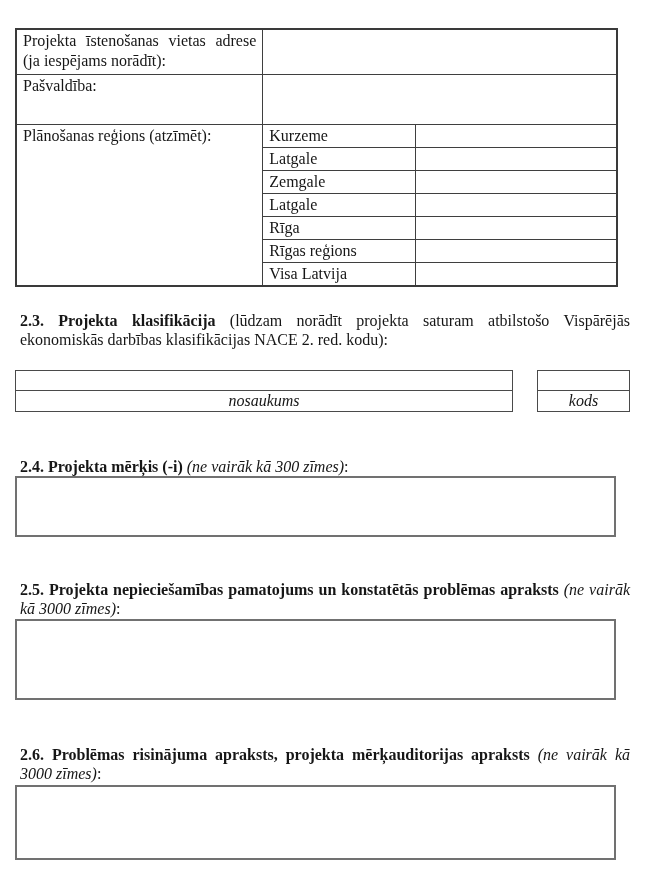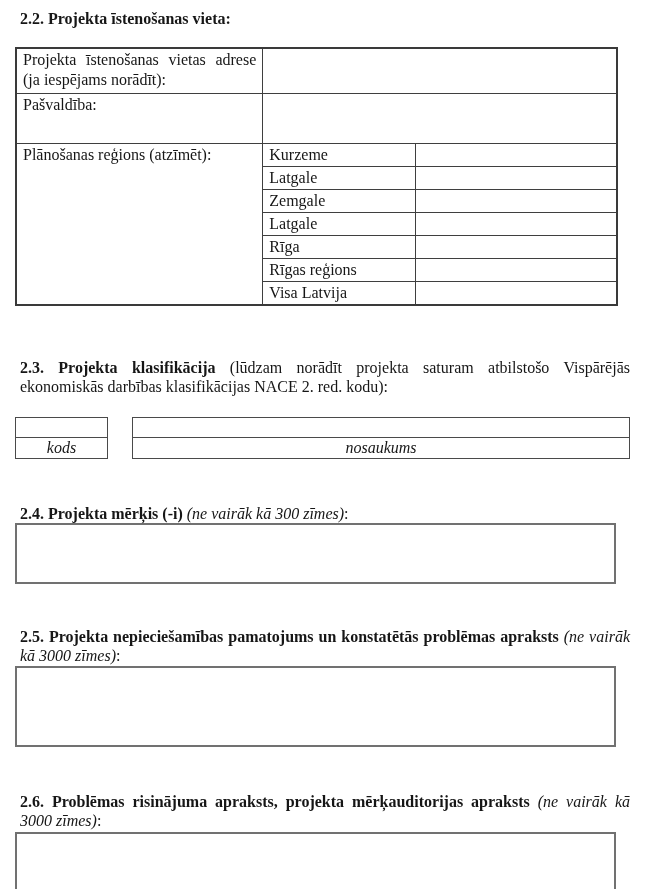--- a/index.html
+++ b/index.html
@@ -58,33 +58,30 @@
   .answer-box {
     border: 2px solid #717171;
     width: 601px;
     font-size: 16px; line-height: 20px;
     padding: 2px 6px;
   }
   .box24 { height: 61px; }
   .box25 { height: 81px; margin-top: 1px; }
   .box26 { height: 75px; margin-top: 2px; }
 
-  .mt-s23 { margin-top: 52px; }
+  .mt-s23 { margin-top: 24px; }
   .mt-s24 { margin-top: 45px; }
   .mt-s25 { margin-top: 43px; }
   .mt-s26 { margin-top: 45px; }
 </style>
 </head>
 <body>
 
 <div class="page">
 
-  <div class="heading">
-    <span class="b">2.2. Projekta īstenošanas vieta:</span>
-  </div>
 
   <table class="main">
     <tbody>
         <tr>
       <td class="col-label row-address">Projekta īstenošanas vietas adrese (ja iespējams norādīt):</td>
       <td class="wide-value" colspan="2"></td>
     </tr>
     <tr>
       <td class="col-label row-pasv">Pašvaldība:</td>
       <td class="wide-value" colspan="2"></td>
@@ -119,37 +116,37 @@
       <td class="region-mark"></td>
     </tr>
   </tbody>
     </table>
 
   <div class="heading mt-s23">
     <span class="b">2.3. Projekta klasifikācija</span><span class="tail"> (lūdzam norādīt projekta saturam atbilstošo Vispārējās ekonomiskās darbības klasifikācijas NACE 2. red. kodu):</span>
   </div>
 
   <div class="nace-wrap">
+    <table class="nace nace-nosaukums">
+      <tbody>
+          <tr>
+        <td></td>
+      </tr>
+      <tr>
+        <td class="nace-label">nosaukums</td>
+      </tr>
+    </tbody>
+      </table>
     <table class="nace nace-kods">
       <tbody>
           <tr>
         <td></td>
       </tr>
       <tr>
         <td class="nace-label">kods</td>
-      </tr>
-    </tbody>
-      </table>
-    <table class="nace nace-nosaukums">
-      <tbody>
-          <tr>
-        <td></td>
-      </tr>
-      <tr>
-        <td class="nace-label">nosaukums</td>
       </tr>
     </tbody>
       </table>
   </div>
 
   <div class="heading mt-s24">
     <span class="b">2.4. Projekta mērķis (-i) </span><span class="it">(ne vairāk kā 300 zīmes)</span><span class="tail">:</span>
   </div>
   <div class="answer-box box24"></div>
 

